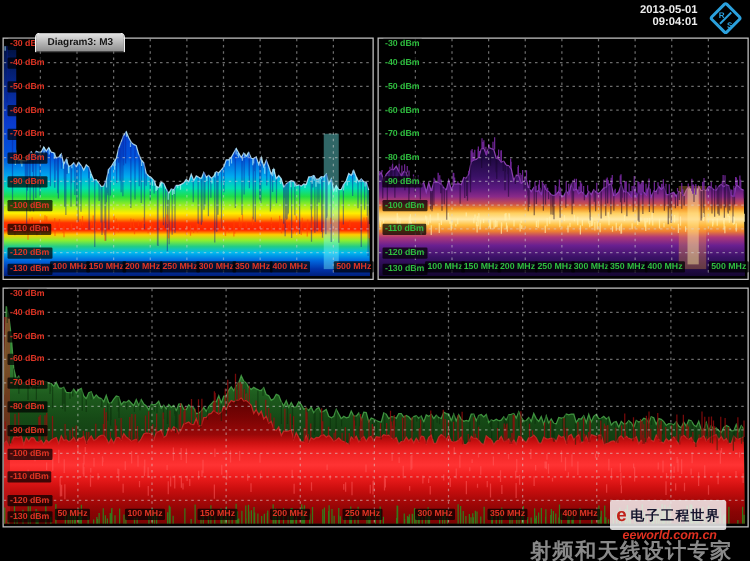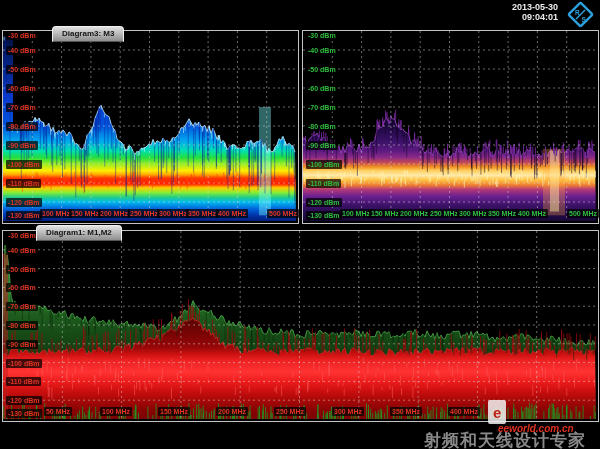--- a/index.html
+++ b/index.html
@@ -24,34 +24,33 @@
        font-weight:bold;font-style:italic;}
   .wm-slogan{position:absolute;left:424px;top:429px;z-index:9;font-size:17px;font-weight:bold;
        letter-spacing:1px;color:rgba(175,175,175,0.78);text-shadow:1px 1px 1px rgba(0,0,0,0.6);}
 </style>
 </head>
 <body>
 
 <div id="screen">
 
   <div class="clock">
-    <div>2013-05-30</div>
+    <div>2013-05-01</div>
     <div>09:04:01</div>
   </div>
   <svg class="logo" width="27" height="27" viewBox="0 0 27 27">
     <g transform="rotate(45 13.5 13.5)">
       <rect x="5" y="5" width="17" height="17" rx="1.5" fill="none" stroke="#2ba0dc" stroke-width="2.4"></rect>
     </g>
     <line x1="9" y1="18" x2="18" y2="9" stroke="#2ba0dc" stroke-width="1.5"></line>
     <text x="8" y="13.5" font-size="6.5" font-weight="bold" fill="#2ba0dc">R</text>
     <text x="14.5" y="21" font-size="6.5" font-weight="bold" fill="#2ba0dc">S</text>
   </svg>
 
-  <div class="tab" style="left:52px;top:26px">Diagram3: M3</div>
-  <div class="tab" style="left:36px;top:225px">Diagram1: M1,M2</div>
+  <div class="tab" style="left:28px;top:26px">Diagram3: M3</div>
 
   <div class="frame" style="left:2px;top:30px;width:295px;height:192px">
     <svg width="293" height="190">
         <defs>
           <linearGradient id="diagram3-spectral" x1="0" y1="0" x2="0" y2="190" gradientUnits="userSpaceOnUse">
             <stop offset="0" stop-color="#000d33"></stop>
             <stop offset="0.35" stop-color="#0a3acc"></stop>
             <stop offset="0.5" stop-color="#0055dd"></stop>
             <stop offset="0.58" stop-color="#00aaee"></stop>
             <stop offset="0.63" stop-color="#00e0b0"></stop>
@@ -204,17 +203,18 @@
       <div class="axis-label x-label" style="color: rgb(224, 52, 36); left: 171px; top: 176px;">150 MHz</div>
       <div class="axis-label x-label" style="color: rgb(224, 52, 36); left: 229px; top: 176px;">200 MHz</div>
       <div class="axis-label x-label" style="color: rgb(224, 52, 36); left: 287px; top: 176px;">250 MHz</div>
       <div class="axis-label x-label" style="color: rgb(224, 52, 36); left: 345px; top: 176px;">300 MHz</div>
       <div class="axis-label x-label" style="color: rgb(224, 52, 36); left: 403px; top: 176px;">350 MHz</div>
       <div class="axis-label x-label" style="color: rgb(224, 52, 36); left: 461px; top: 176px;">400 MHz</div>
     </div>
 
   <div class="wm-box">
     <span class="wm-icon">e</span>
+    <span class="wm-site">电子工程世界</span>
   </div>
   <div class="wm-url">eeworld.com.cn</div>
   <div class="wm-slogan">射频和天线设计专家</div>
 
 </div>
 
 </body></html>

